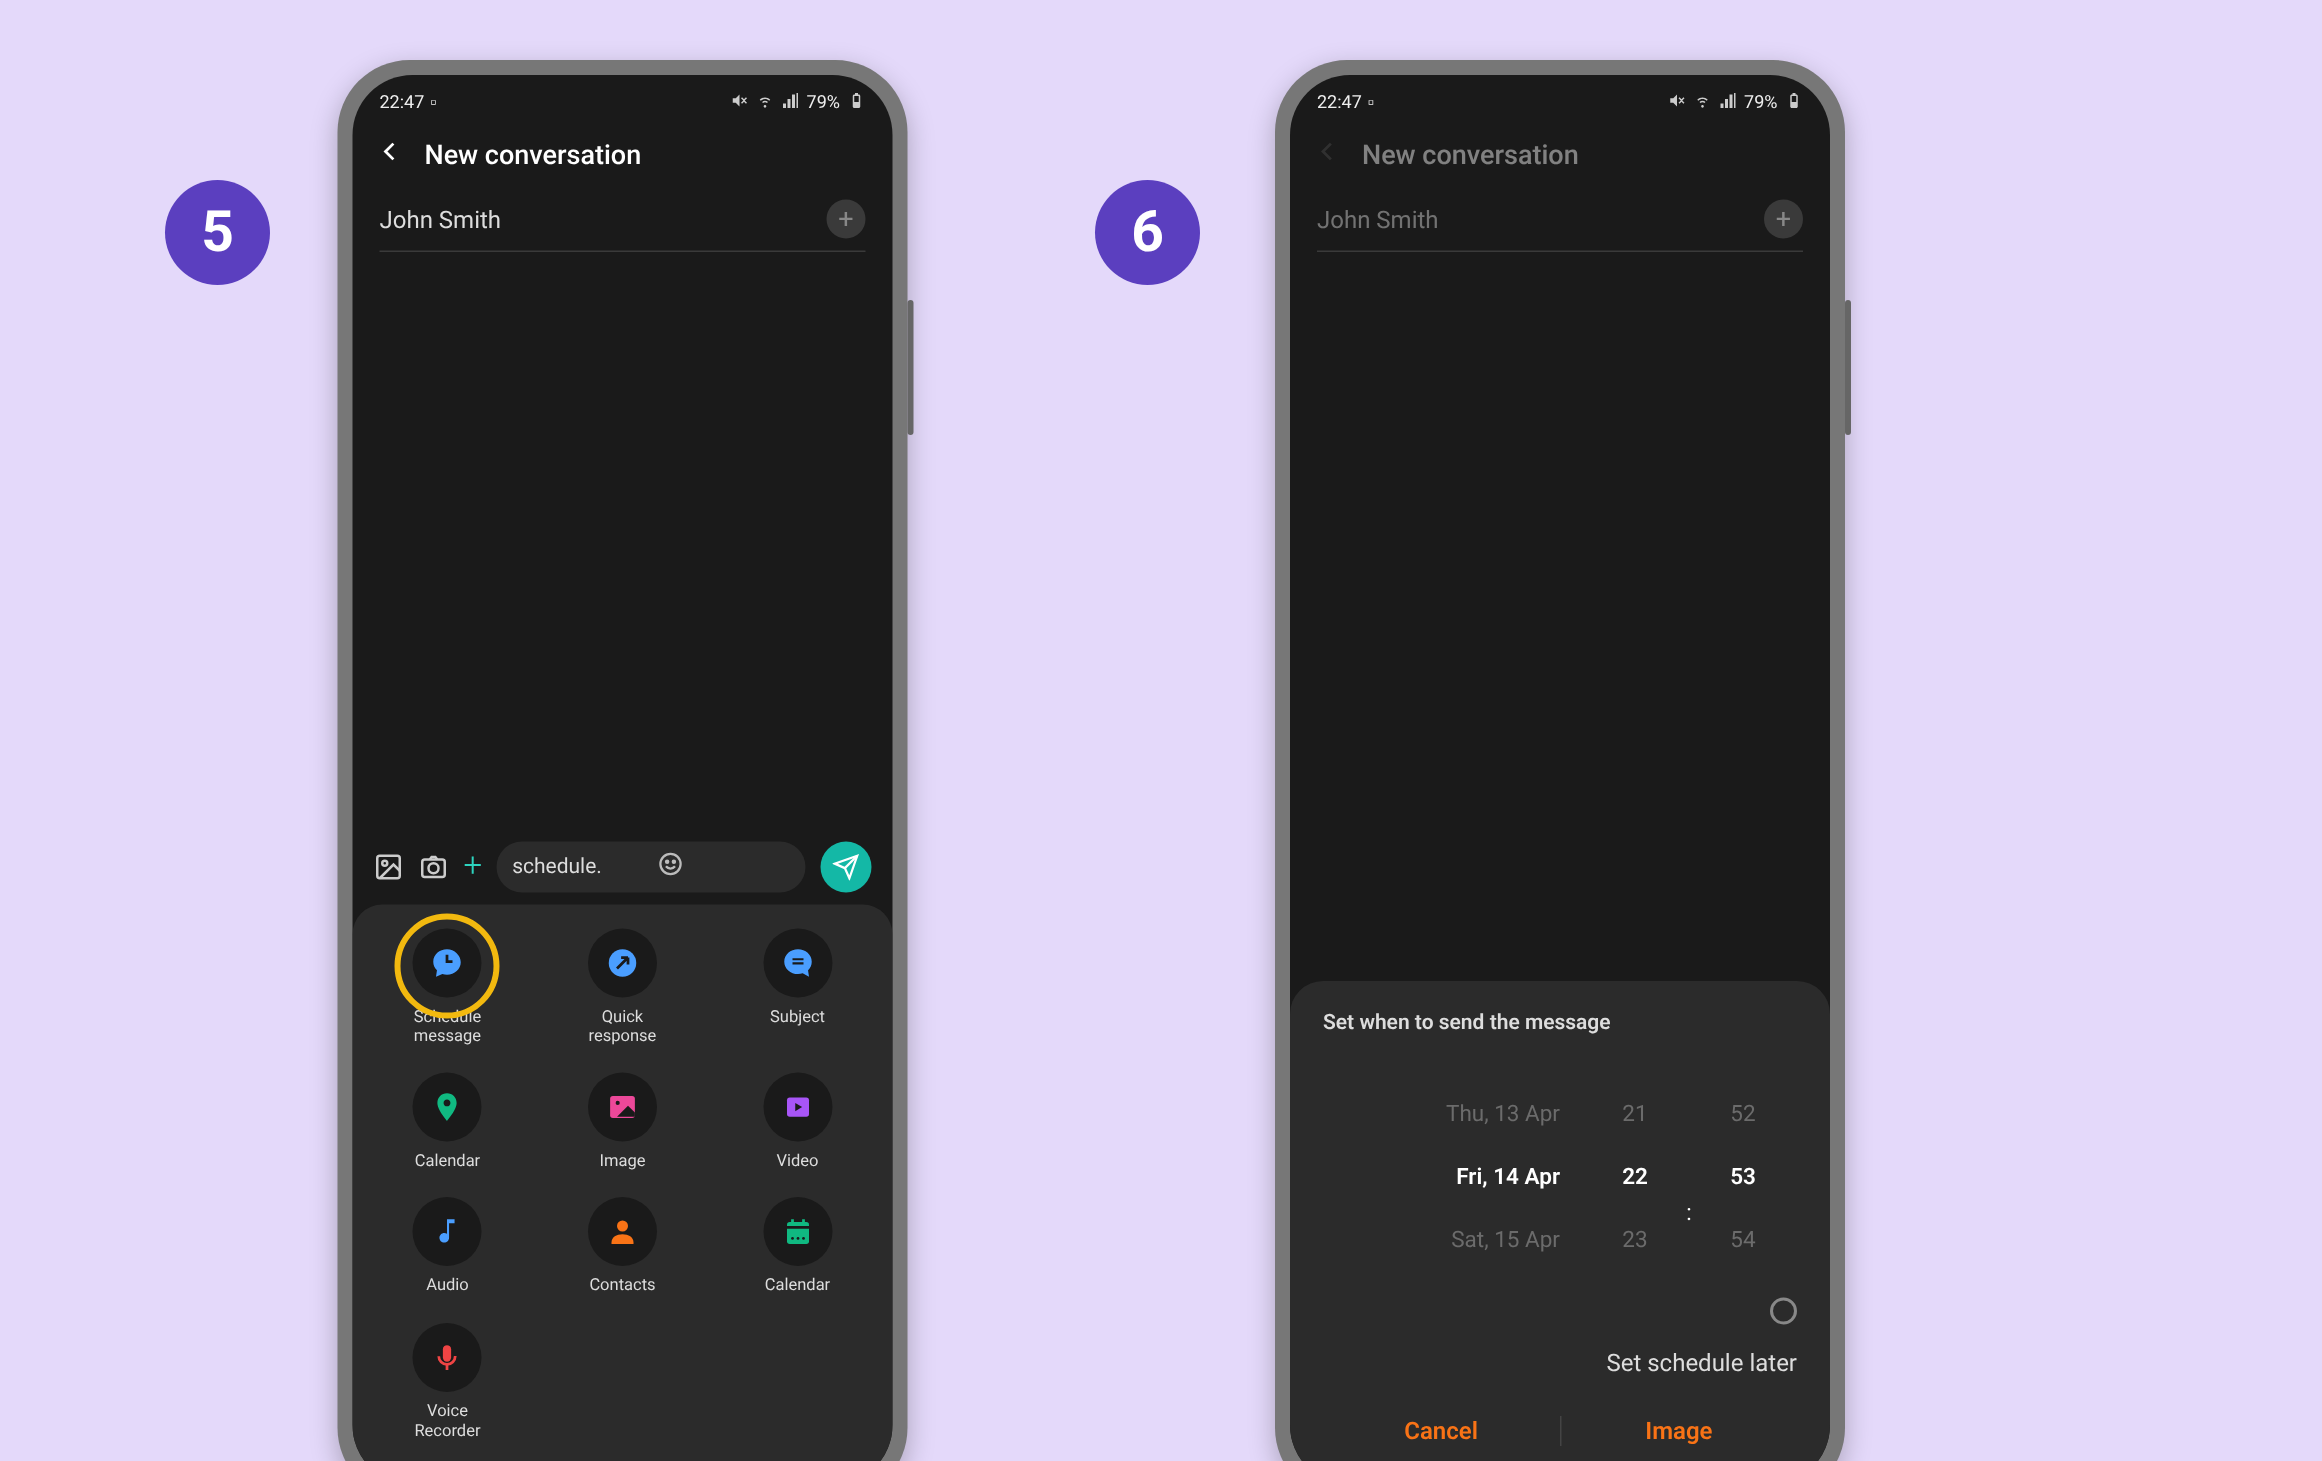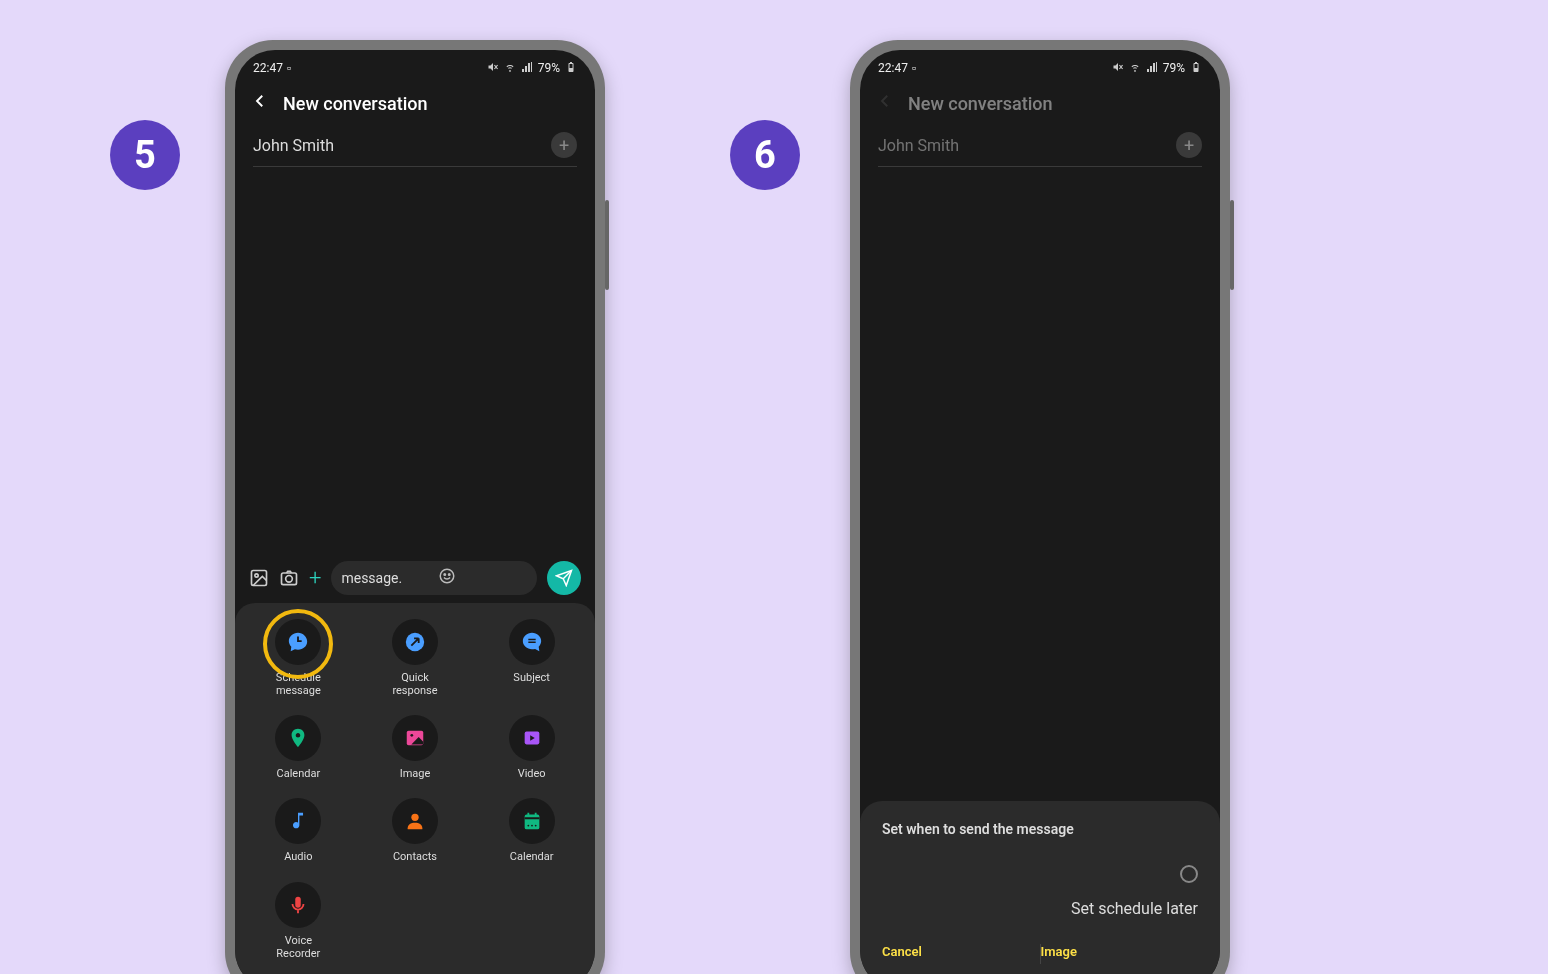--- a/index.html
+++ b/index.html
@@ -134,39 +134,39 @@
 
   
   .dimmed .nc-header, .dimmed .recipient span, .dimmed .back-chev { opacity:.45; }
   .picker-sheet {
     background:#2b2b2b;
     border-top-left-radius:22px;
     border-top-right-radius:22px;
     padding: 20px 22px 26px 22px;
     color:#ddd;
   }
-  .picker-title { font-size:14px; font-weight:600; margin-bottom:28px; }
+  .picker-title { font-size:14px; font-weight:600; margin-bottom:43px; }
   .wheel {
     display:flex; gap:0; align-items:center; justify-content:flex-start;
     margin-bottom:30px; padding:0 10px;
   }
   .wheel-col { display:flex; flex-direction:column; gap:24px; text-align:center;}
   .wheel-col.date { flex:1; align-items:flex-end; padding-right:24px;}
   .wheel-col.date .prow { text-align:right; width:100%;}
   .wheel-col.hour { width:52px;}
   .wheel-col.sep { width:20px; padding-top:47px; color:#fff; font-size:15px;}
   .wheel-col.min { width:52px;}
   .prow { font-size:15px; color:#6b6b6b;}
   .prow.sel { color:#fff; font-weight:600;}
   .later-row { display:flex; align-items:flex-end; gap:16px; margin-bottom:26px;flex-direction:column;}
   .radio { width:18px; height:18px; border:2px solid #888; border-radius:50%;}
   .action-row { display:flex; }
   .action-btn {
-    flex:1; color:#fde047;
-    font-size:13px; font-weight:600;
+    flex:1; text-align:center; color:#f97316;
+    font-size:16px; font-weight:600;
   }
   .action-div { width:1px; background:#444; height:20px; align-self:center;}
 </style>
 </head>
 <body>
 
 <div class="step-badge badge-5">5</div>
 <div class="step-badge badge-6">6</div>
 
 <div class="phone left">
@@ -218,21 +218,21 @@
         </span>
       <span class="compose-icon">
           <svg viewBox="0 0 24 24" fill="none" stroke="#ccc" stroke-width="2">
             <rect x="3" y="6" width="18" height="14" rx="2"></rect>
             <circle cx="12" cy="13" r="4"></circle>
             <path d="M9 6l1.5-2h3L15 6"></path>
           </svg>
         </span>
       <span class="plus-icon">+</span>
       <div class="msg-pill">
-        <span>message.</span>
+        <span>schedule.</span>
         <span class="smile"><svg width="18" height="18" viewBox="0 0 24 24" fill="none" stroke="#bbb" stroke-width="2">
               <circle cx="12" cy="12" r="9"></circle>
               <path d="M8 14s1.5 2 4 2 4-2 4-2"></path>
               <circle cx="9" cy="10" r="1" fill="#bbb"></circle>
               <circle cx="15" cy="10" r="1" fill="#bbb"></circle>
             </svg></span>
       </div>
       <div class="send-btn">
           <svg viewBox="0 0 24 24" fill="none" stroke="#fff" stroke-width="2">
             <path d="M22 2L11 13"></path>
@@ -377,20 +377,38 @@
     <div class="recipient">
       <span>John Smith</span>
       <div class="add-circle">+</div>
     </div>
     <div class="recipient-line"></div>
 
     <div class="flex-fill"></div>
 
     <div class="picker-sheet">
       <div class="picker-title">Set when to send the message</div>
+      <div class="wheel">
+        <div class="wheel-col date">
+          <div class="prow">Thu, 13 Apr</div>
+          <div class="prow sel">Fri, 14 Apr</div>
+          <div class="prow">Sat, 15 Apr</div>
+        </div>
+        <div class="wheel-col hour">
+          <div class="prow">21</div>
+          <div class="prow sel">22</div>
+          <div class="prow">23</div>
+        </div>
+        <div class="wheel-col sep">:</div>
+        <div class="wheel-col min">
+          <div class="prow">52</div>
+          <div class="prow sel">53</div>
+          <div class="prow">54</div>
+        </div>
+      </div>
       <div class="later-row">
         <div class="radio"></div>
         <span>Set schedule later</span>
       </div>
       <div class="action-row">
         <div class="action-btn">Cancel</div>
         <div class="action-div"></div>
         <div class="action-btn">Image</div>
       </div>
     </div>

